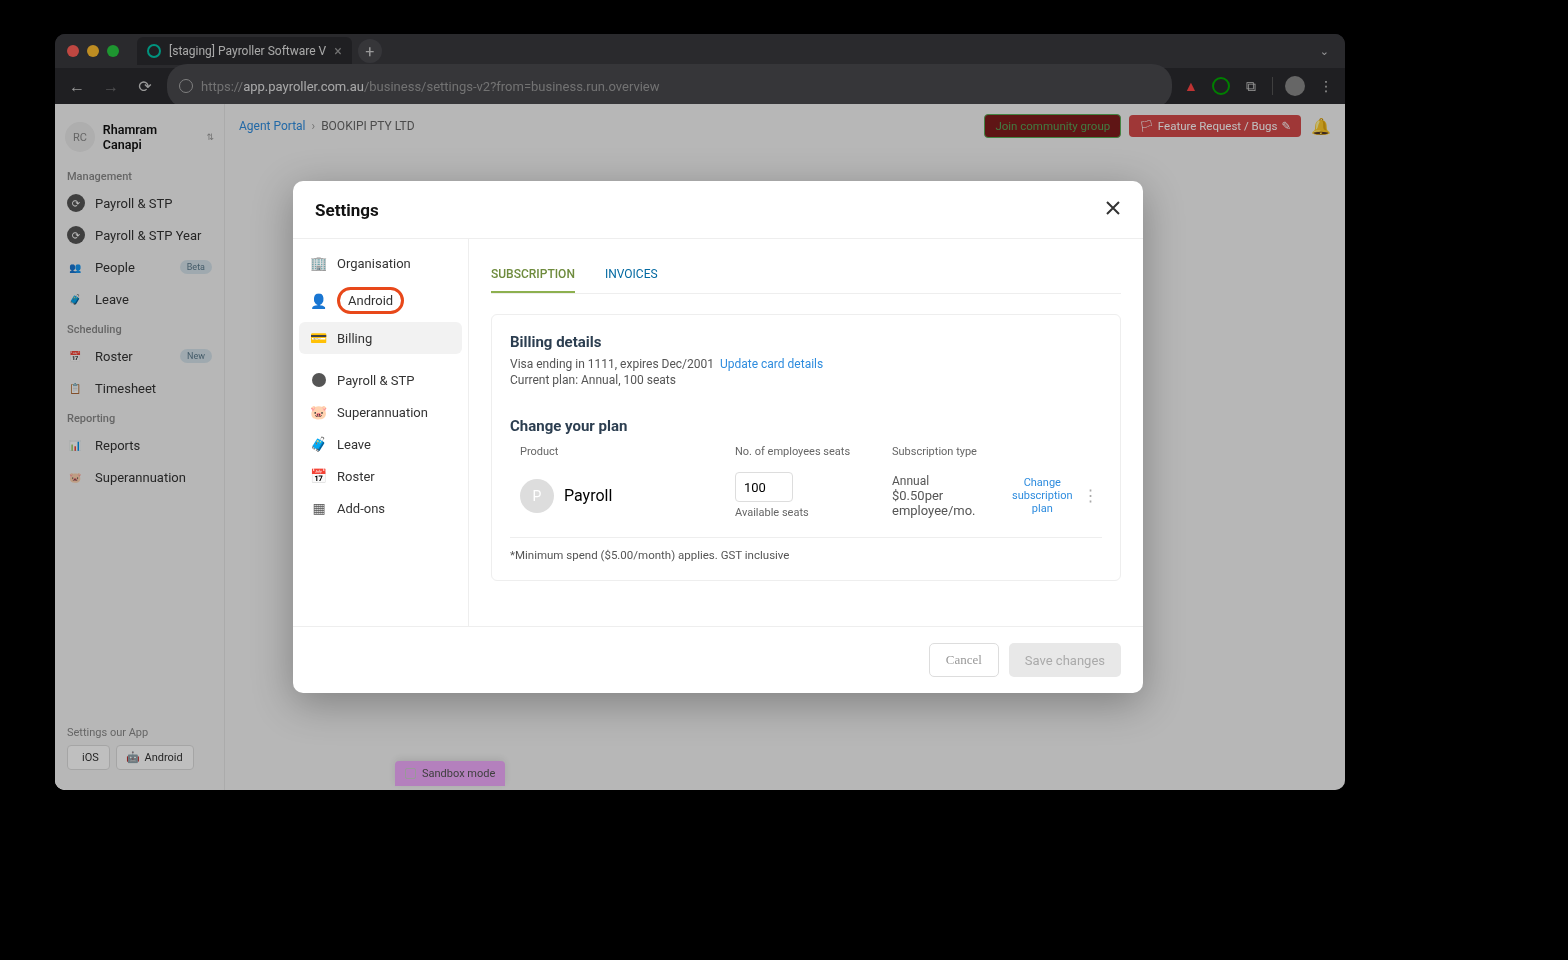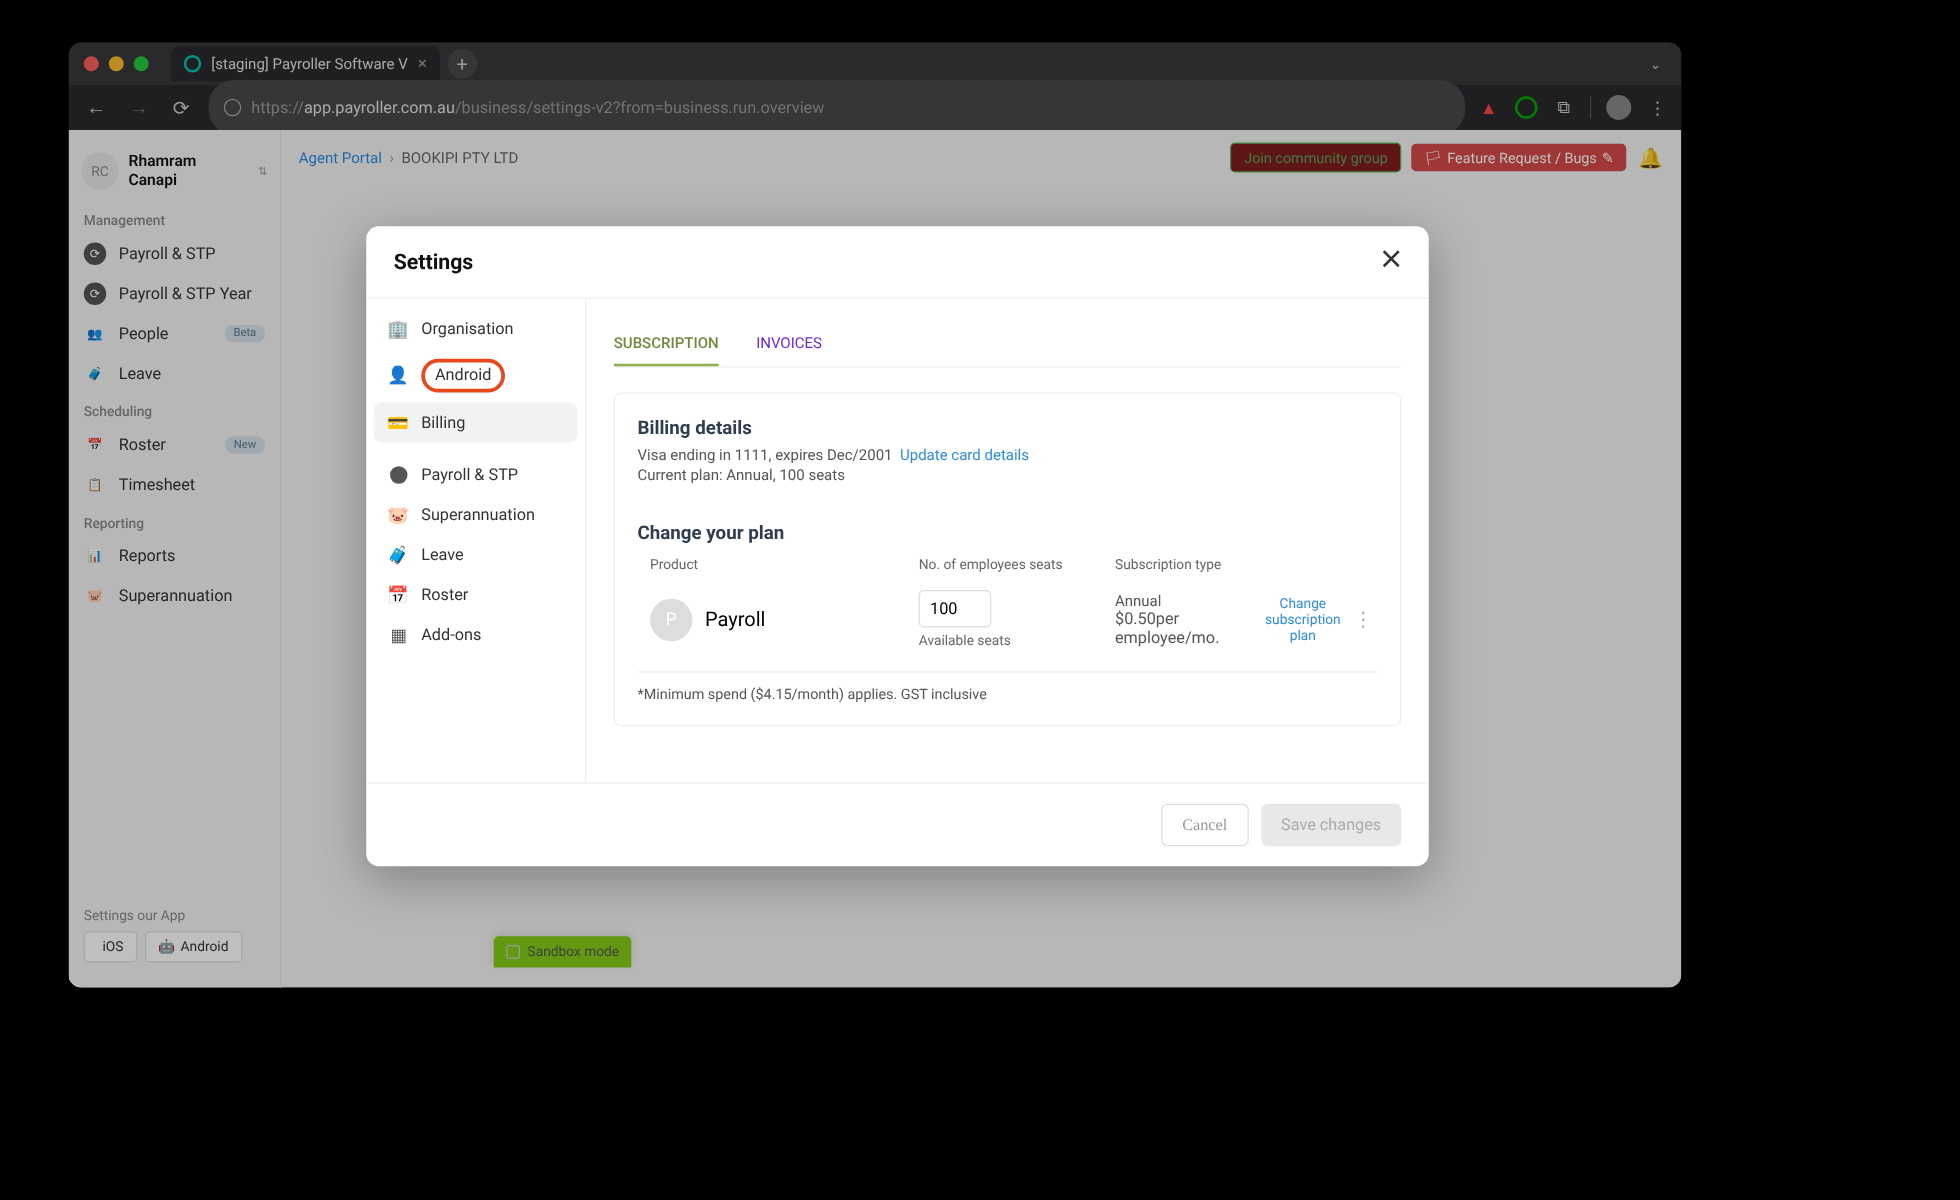--- a/index.html
+++ b/index.html
@@ -38,21 +38,21 @@
 .user-name { font-size: 12.5px; font-weight: 600; color: #111; }
 .section-label { font-size: 11px; color: #888; padding: 8px 12px 4px; font-weight: 500; }
 .nav-item { display: flex; align-items: center; gap: 10px; padding: 7px 12px; font-size: 13px; color: #333; cursor: pointer; }
 .nav-icon { width: 18px; height: 18px; background: #555; border-radius: 50%; display: flex; align-items: center; justify-content: center; color: #fff; font-size: 10px; flex-shrink: 0; }
 .nav-icon.plain { background: transparent; color: #555; }
 .badge-pill { font-size: 9px; background: #d5e2ea; color: #5a7a8c; padding: 2px 7px; border-radius: 8px; margin-left: auto; }
 .sidebar-footer { margin-top: auto; padding: 12px; }
 .dl-label { font-size: 11px; color: #888; margin-bottom: 6px; }
 .dl-btns { display: flex; gap: 6px; }
 .dl-btn { font-size: 11px; padding: 5px 10px; border: 1px solid #ddd; border-radius: 4px; background: #fff; color: #333; display:flex; align-items:center; gap:4px; }
-.sandbox-toggle { position: absolute; bottom: 16px; left: 170px; background: #84cc16; padding: 6px 10px; border-radius: 4px 4px 0 0; font-size: 11px; color: #555; box-shadow: 0 -2px 8px rgba(0,0,0,0.1); display:flex; align-items:center; gap:6px; }
+.sandbox-toggle { position: absolute; bottom: 4px; left: 170px; background: #f0abfc; padding: 6px 10px; border-radius: 4px 4px 0 0; font-size: 11px; color: #555; box-shadow: 0 -2px 8px rgba(0,0,0,0.1); display:flex; align-items:center; gap:6px; }
 .toggle-box { width:11px; height:11px; border:1px solid #ccc; border-radius:2px; }
 
 .main { flex: 1; display: flex; flex-direction: column; position: relative; }
 .topbar { padding: 10px 14px; font-size: 12px; display: flex; align-items: center; }
 .crumb-link { color: #2e8cde; }
 .crumb-sep { color: #999; margin: 0 6px; }
 .crumb-current { color: #666; }
 .topbar-spacer { flex: 1; }
 .community-btn { background: #7f1d1d; border: 1px solid #5ab05a; color: #58a558; font-size: 11.5px; padding: 4px 10px; border-radius: 4px; margin-right: 8px; }
 .feature-btn { background: #d44a4a; color: #fff; font-size: 11.5px; padding: 4px 10px; border-radius: 4px; display:flex; align-items:center; gap:4px; }
@@ -68,21 +68,21 @@
 .modal-close { margin-left: auto; font-size: 18px; color: #333; cursor: pointer; }
 .modal-body { flex: 1; display: flex; overflow: hidden; }
 .settings-nav { width: 176px; border-right: 1px solid #eee; padding: 8px 6px; }
 .set-item { display: flex; align-items: center; gap: 10px; padding: 8px 12px; font-size: 13px; color: #333; border-radius: 6px; cursor: pointer; }
 .set-item.active { background: #f2f2f2; }
 .set-item .si-icon { width: 16px; height: 16px; color: #555; display:flex; align-items:center; justify-content:center; font-size:14px; }
 .divider { height: 10px; }
 .highlight-oval { border: 3px solid #e8481a; border-radius: 14px; padding: 3px 8px; }
 .settings-content { flex: 1; padding: 14px 22px; overflow-y: auto; }
 .content-tabs { display: flex; gap: 30px; border-bottom: 1px solid #eee; margin-bottom: 20px; }
-.ctab { font-size: 12px; padding: 14px 0 10px; color: #6d28d9; cursor: pointer; }
+.ctab { font-size: 12px; padding: 14px 0 10px; color: #0369a1; cursor: pointer; }
 .ctab.active { color: #6e8b3d; border-bottom: 2.5px solid #8db04f; font-weight: 500; }
 .section-card { border: 1px solid #eee; border-radius: 6px; padding: 18px; }
 .section-h { font-size: 15px; font-weight: 700; color: #2c3e50; margin-bottom: 6px; }
 .section-p { font-size: 12px; color: #555; margin-bottom: 2px; }
 .link-a { color: #2e8cde; cursor: pointer; }
 .change-plan { margin-top: 30px; }
 .thead { display: flex; font-size: 11px; color: #666; padding: 4px 10px 8px; }
 .col1 { flex: 0 0 215px; }
 .col2 { flex: 0 0 157px; }
 .col3 { flex: 0 0 120px; }
@@ -302,21 +302,21 @@
             </div>
             <div class="col4">
               <div class="change-link">
                 <span>Change</span><br>
                 <span>subscription</span><br>
                 <span>plan</span>
               </div>
             </div>
             <span class="more-dots">⋮</span>
           </div>
-          <div class="footnote">*Minimum spend ($4.15/month) applies. GST inclusive</div>
+          <div class="footnote">*Minimum spend ($5.00/month) applies. GST inclusive</div>
         </div>
       </div>
     </div>
   </div>
   <div class="modal-footer">
     <button class="btn-cancel">Cancel</button>
     <button class="btn-save">Save changes</button>
   </div>
 </div>
 

